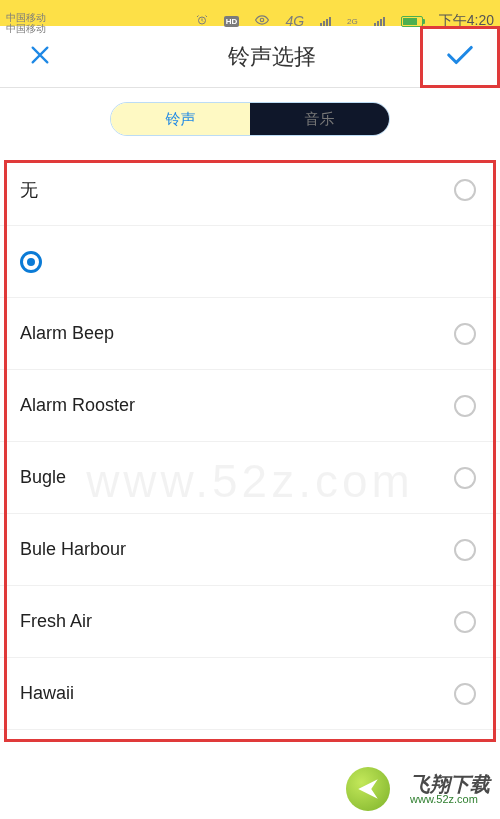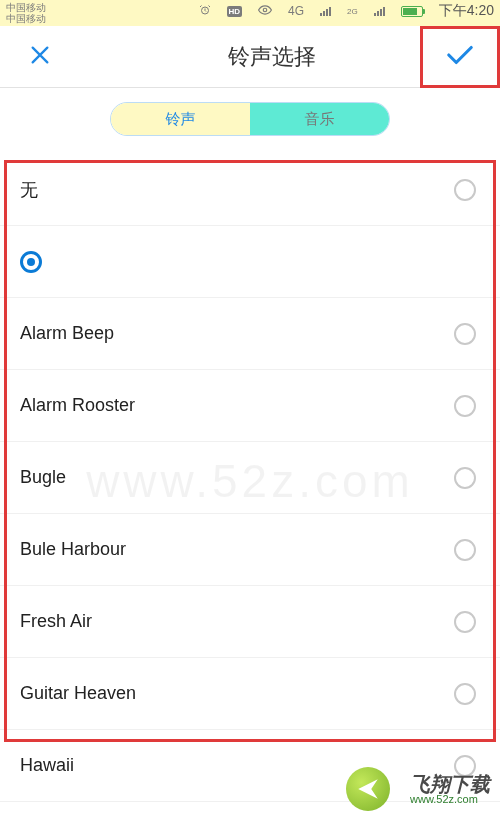--- a/index.html
+++ b/index.html
@@ -1,32 +1,32 @@
 <!DOCTYPE html>
 <html><head>
 <meta charset="utf-8">
 <style>
   * { margin: 0; padding: 0; box-sizing: border-box; }
   html, body { width: 500px; height: 819px; font-family: -apple-system, "Helvetica Neue", Arial, sans-serif; background: #fff; overflow: hidden; position: relative; }
-  .status-bar { height: 26px; background: #fef9c3; display: flex; justify-content: space-between; align-items: flex-start; padding: 2px 6px 0 6px; font-size: 10px; color: #7b7b7b; }
+  .status-bar { height: 26px; background: #fde047; display: flex; justify-content: space-between; align-items: flex-start; padding: 12px 6px 0 6px; font-size: 10px; color: #7b7b7b; }
   .status-left { display: flex; flex-direction: column; line-height: 11px; }
   .status-right { display: flex; align-items: center; gap: 16px; font-size: 12px; }
   .status-right .time { font-size: 14px; color: #555; }
   .ico { display:inline-block; }
   .header { height: 62px; display: flex; align-items: center; justify-content: space-between; padding: 0 18px; position: relative; border-bottom: 1px solid #e2e2e2; }
   .header-title { position: absolute; left: 0; right: 0; text-align: center; font-size: 22px; color: #333; pointer-events: none; padding-left: 44px; }
   .close-btn, .confirm-btn { width: 44px; height: 44px; display:flex; align-items:center; justify-content:center; }
   .close-btn svg { width: 22px; height: 22px; }
   .confirm-btn svg { width: 30px; height: 30px; }
   .confirm-highlight { position: absolute; top: 26px; right: 0; width: 80px; height: 62px; border: 3px solid #e03a3a; pointer-events: none; }
   .tabs { display: flex; justify-content: center; padding: 14px 0 18px 0; }
   .seg { display: flex; border: 1px solid #bcdcf5; border-radius: 18px; overflow: hidden; width: 280px; height: 34px; }
   .seg-item { flex: 1; display: flex; align-items: center; justify-content: center; font-size: 15px; cursor: pointer; }
   .seg-item.active { background: #fef9c3; color: #1e88e5; }
-  .seg-item.inactive { background: #5eead4; color: #777; }
+  .seg-item.inactive { background: #0f172a; color: #777; }
   .list-wrap { position: relative; }
   .list-highlight { position: absolute; top: 6px; left: 4px; right: 4px; height: 582px; border: 3px solid #e03a3a; pointer-events: none; z-index: 5; }
   .list { }
   .row { display: flex; align-items: center; justify-content: space-between; padding: 0 24px 0 20px; height: 72px; border-bottom: 1px solid #f0f0f0; }
   .row-label { font-size: 18px; color: #222; }
   .radio { width: 22px; height: 22px; border-radius: 50%; border: 2px solid #c9c9c9; background: #fff; position: relative; flex-shrink: 0; }
   .radio.selected { border: 3px solid #0b7bd6; }
   .radio.selected::after { content:""; position:absolute; top:50%; left:50%; width:8px; height:8px; background:#0b7bd6; border-radius:50%; transform:translate(-50%,-50%); }
   .watermark { position: absolute; top: 300px; left: 0; right: 0; text-align: center; font-size: 46px; color: rgba(0,0,0,0.05); letter-spacing: 4px; pointer-events: none; z-index: 2; font-weight: 300;}
   .footer-logo { position: absolute; bottom: 8px; right: 10px; display: flex; align-items: center; gap: 20px; z-index: 10; }
@@ -56,21 +56,21 @@
           <path d="M12 9v4l2 2M5 3l-3 3M22 6l-3-3"></path>
         </svg>
     </span>
     <span class="ico" style="background:#7b7b7b;color:#fff;font-size:8px;padding:1px 2px;border-radius:2px;font-weight:bold;">HD</span>
     <span class="ico">
       <svg width="14" height="10" viewBox="0 0 24 16" fill="none" stroke="#7b7b7b" stroke-width="2">
           <path d="M1 8s4-7 11-7 11 7 11 7-4 7-11 7S1 8 1 8z"></path>
           <circle cx="12" cy="8" r="3"></circle>
         </svg>
     </span>
-    <span style="font-size:12px;">4G</span>
+    <span style="font-size:14px;font-style:italic;">4G</span>
     <span class="signal">
         <span></span>
         <span></span>
         <span></span>
         <span></span>
       </span>
     <span style="font-size:8px;">2G</span>
     <span class="signal">
         <span></span>
         <span></span>
@@ -135,24 +135,20 @@
       </div>
       <div class="row">
         <span class="row-label">Bule Harbour</span>
         <span class="radio"></span>
       </div>
       <div class="row">
         <span class="row-label">Fresh Air</span>
         <span class="radio"></span>
       </div>
       <div class="row">
-        <span class="row-label">Guitar Heaven</span>
-        <span class="radio"></span>
-      </div>
-      <div class="row">
         <span class="row-label">Hawaii</span>
         <span class="radio"></span>
       </div>
     </div>
 </div>
 
 <div class="footer-logo">
   <div class="circle">
     <svg width="26" height="26" viewBox="0 0 24 24" fill="#fff">
         <path d="M3 12l18-9-6 9 6 9z"></path>

